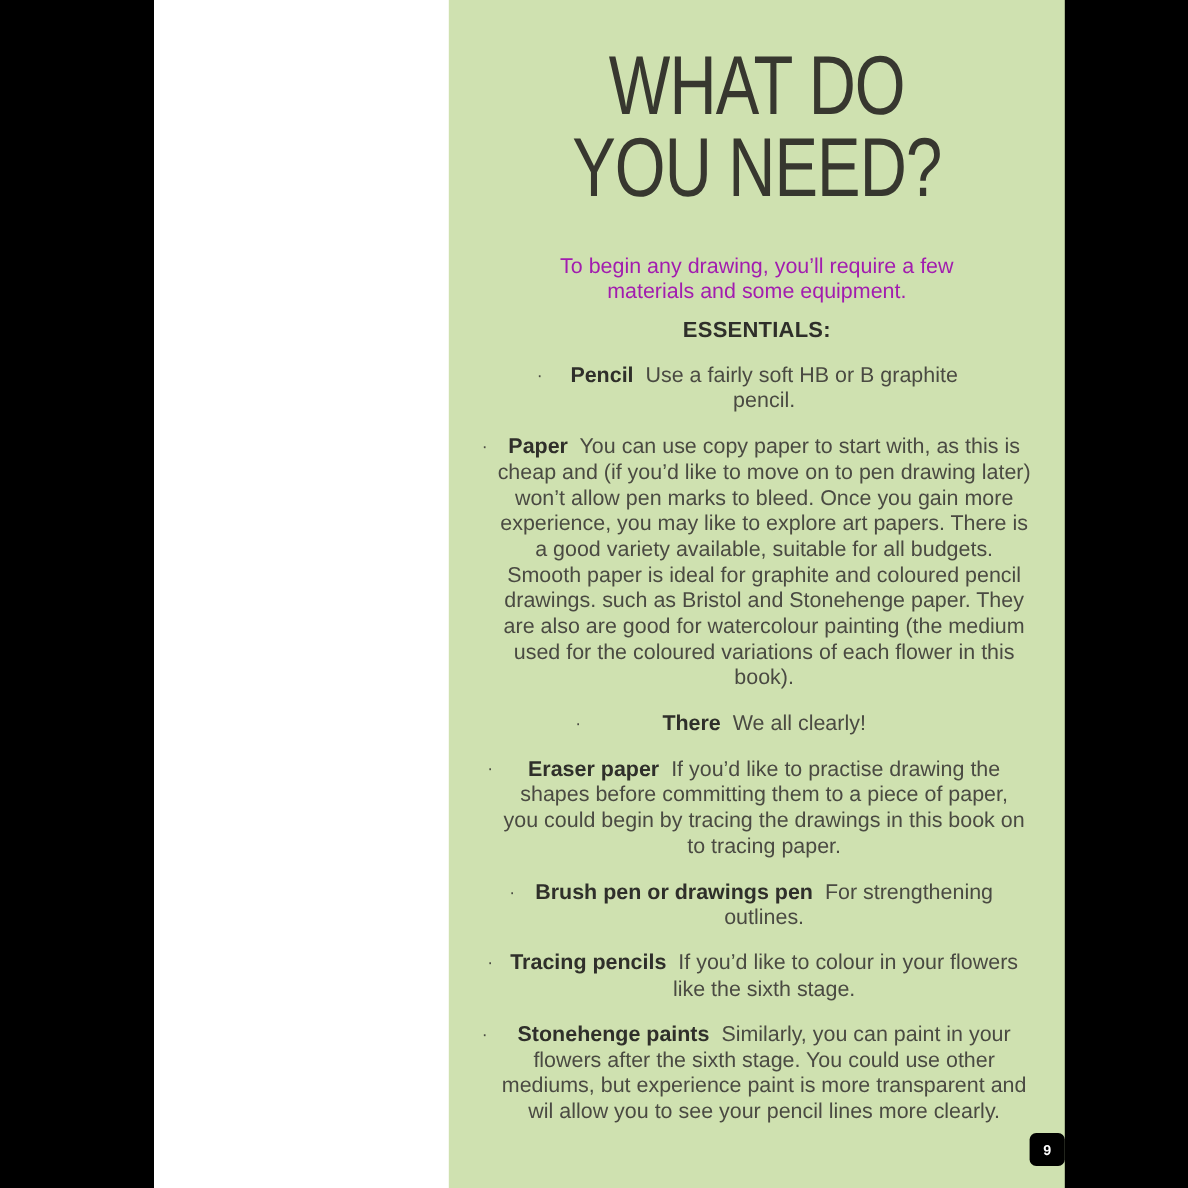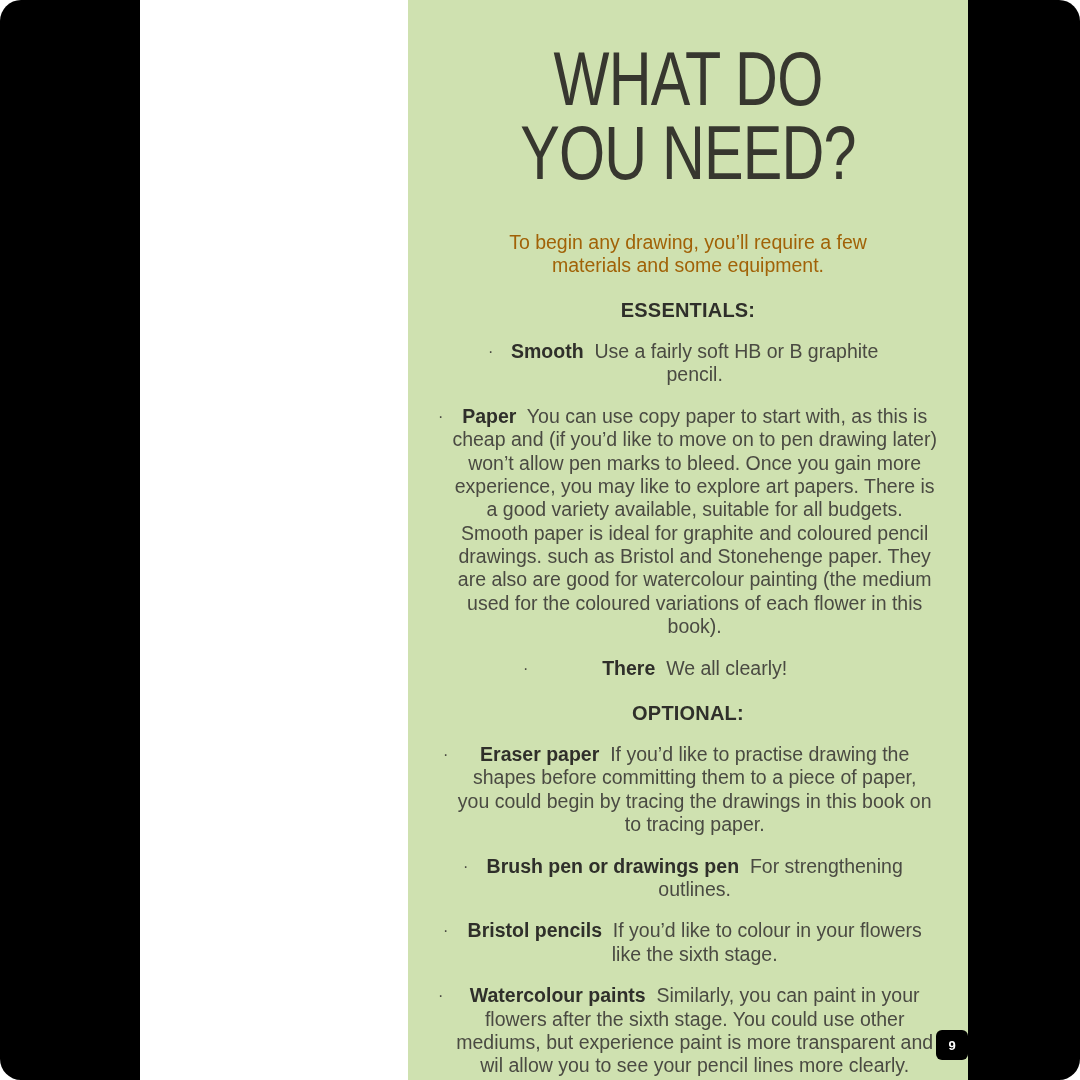--- a/index.html
+++ b/index.html
@@ -10,21 +10,20 @@
     background: #ffffff;
     font-family: "Liberation Sans", sans-serif;
   }
 
   #page {
     position: relative;
     width: 1080px;
     height: 1080px;
     background: #ffffff;
     overflow: hidden;
-    border-radius: 21px;
   }
 
   
   .edge-left {
     position: absolute;
     left: 0;
     top: 0;
     width: 140px;
     height: 1080px;
     background: #000000;
@@ -79,30 +78,30 @@
     color: #37372f;
     margin: 42px 0 0 0;
     transform: scaleX(0.78);
     transform-origin: center top;
     white-space: pre-line;
   }
 
   .intro {
     font-size: 19.5px;
     line-height: 1.18;
-    color: #a16207;
+    color: #a21caf;
     margin: 40px auto 0 auto;
     max-width: 420px;
   }
 
   .section-heading {
     font-size: 20px;
     font-weight: bold;
     color: #2f2f2a;
-    margin: 22px 0 0 0;
+    margin: 12px 0 0 0;
     letter-spacing: 0.2px;
   }
 
   .bullet-block {
     display: flex;
     align-items: flex-start;
     justify-content: center;
     margin: 18px auto 0 auto;
     max-width: 500px;
   }
@@ -169,53 +168,52 @@
 
         <h1 class="title">WHAT DO
 YOU NEED?</h1>
 
         <p class="intro">To begin any drawing, you’ll require a few materials and some equipment.</p>
 
         <h2 class="section-heading">ESSENTIALS:</h2>
 
         <div class="bullet-block b-pencil">
           <span class="bullet-dot">·</span>
-          <span class="bullet-text"><span class="term">Smooth</span>&nbsp; <span>Use a fairly soft HB or B graphite pencil.</span></span>
+          <span class="bullet-text"><span class="term">Pencil</span>&nbsp; <span>Use a fairly soft HB or B graphite pencil.</span></span>
         </div>
 
         <div class="bullet-block b-paper">
           <span class="bullet-dot">·</span>
           <span class="bullet-text"><span class="term">Paper</span>&nbsp; <span>You can use copy paper to start with, as this is cheap and (if you’d like to move on to pen drawing later) won’t allow pen marks to bleed. Once you gain more experience, you may like to explore art papers. There is a good variety available, suitable for all budgets. Smooth paper is ideal for graphite and coloured pencil drawings. such as Bristol and Stonehenge paper. They are also are good for watercolour painting (the medium used for the coloured variations of each flower in this book).</span></span>
         </div>
 
         <div class="bullet-block b-eraser">
           <span class="bullet-dot">·</span>
           <span class="bullet-text"><span class="term">There</span>&nbsp; <span>We all clearly!</span></span>
         </div>
 
-        <h2 class="section-heading">OPTIONAL:</h2>
 
         <div class="bullet-block b-tracing">
           <span class="bullet-dot">·</span>
           <span class="bullet-text"><span class="term">Eraser paper</span>&nbsp; <span>If you’d like to practise drawing the shapes before committing them to a piece of paper, you could begin by tracing the drawings in this book on to tracing paper.</span></span>
         </div>
 
         <div class="bullet-block b-brush">
           <span class="bullet-dot">·</span>
           <span class="bullet-text"><span class="term">Brush pen or drawings pen</span>&nbsp; <span>For strengthening outlines.</span></span>
         </div>
 
         <div class="bullet-block b-coloured">
           <span class="bullet-dot">·</span>
-          <span class="bullet-text"><span class="term">Bristol pencils</span>&nbsp; <span>If you’d like to colour in your flowers like the sixth stage.</span></span>
+          <span class="bullet-text"><span class="term">Tracing pencils</span>&nbsp; <span>If you’d like to colour in your flowers like the sixth stage.</span></span>
         </div>
 
         <div class="bullet-block b-watercolour">
           <span class="bullet-dot">·</span>
-          <span class="bullet-text"><span class="term">Watercolour paints</span>&nbsp; <span>Similarly, you can paint in your flowers after the sixth stage. You could use other mediums, but experience paint is more transparent and wil allow you to see your pencil lines more clearly.</span></span>
+          <span class="bullet-text"><span class="term">Stonehenge paints</span>&nbsp; <span>Similarly, you can paint in your flowers after the sixth stage. You could use other mediums, but experience paint is more transparent and wil allow you to see your pencil lines more clearly.</span></span>
         </div>
 
       </div>
     </div>
 
   </div>
 
   <div class="page-tab">
     <span>9</span>
   </div>

